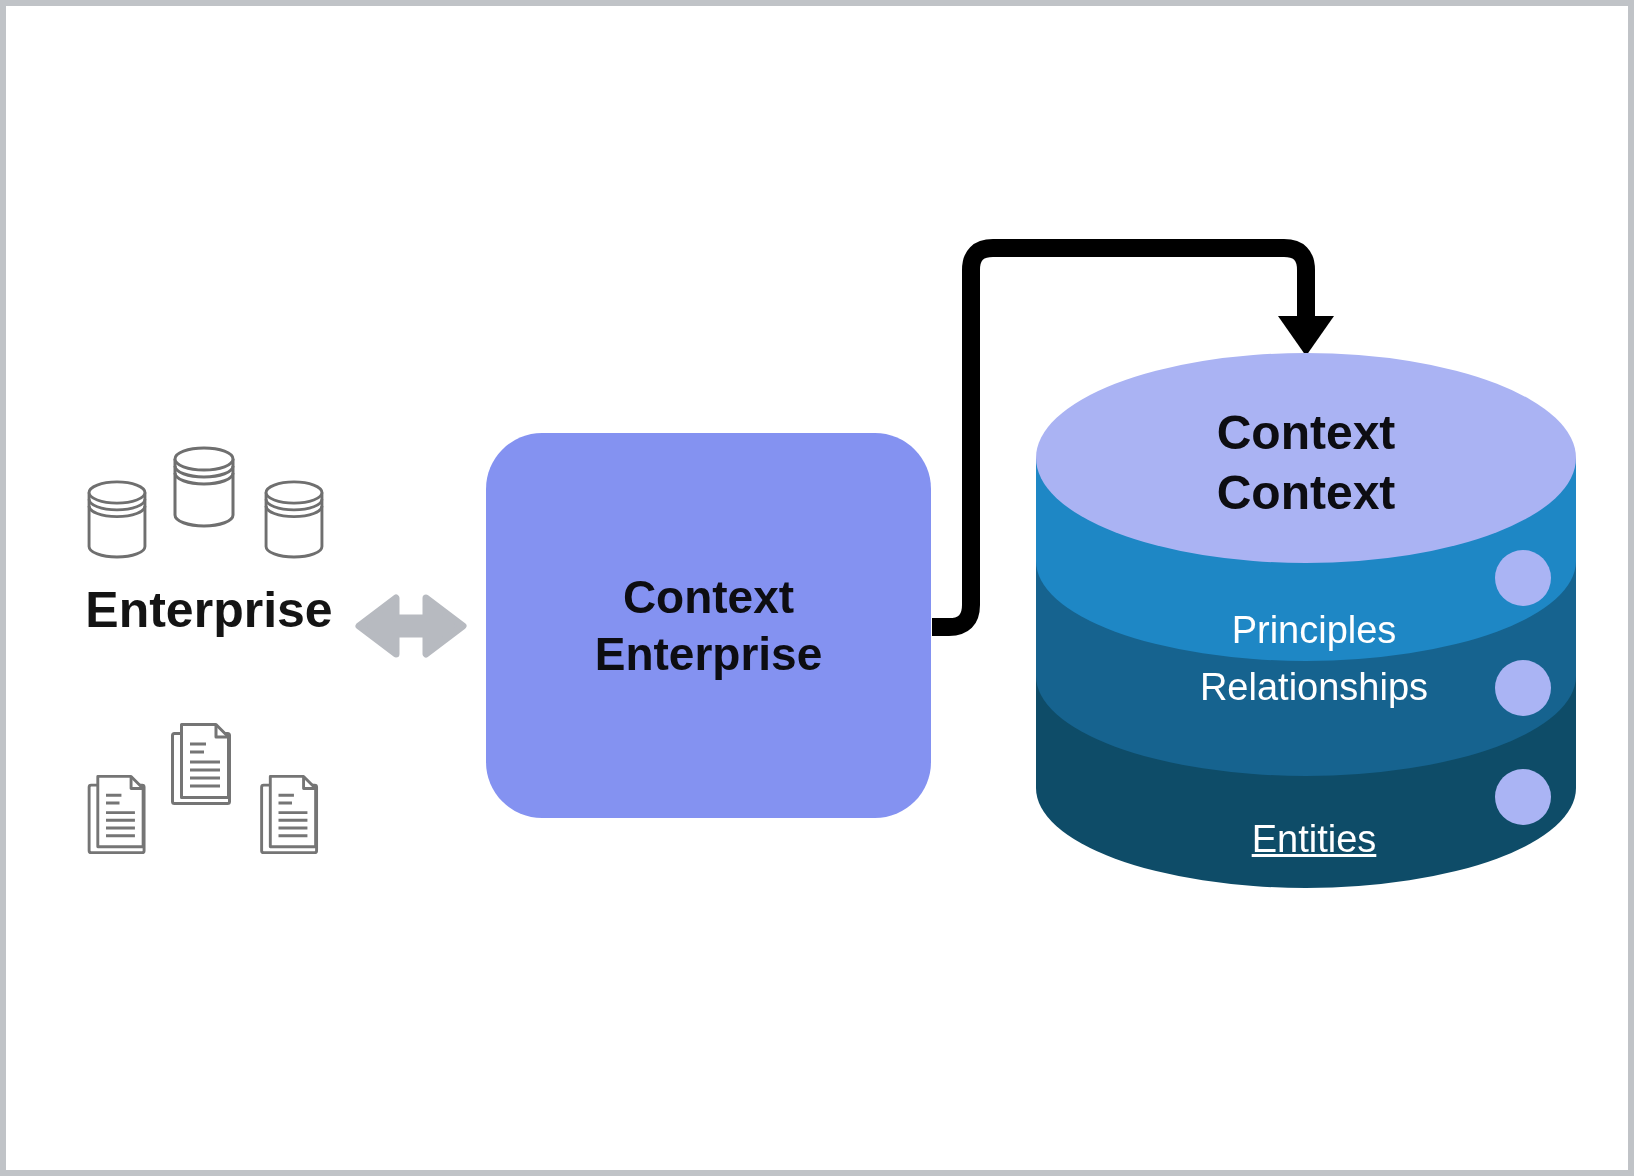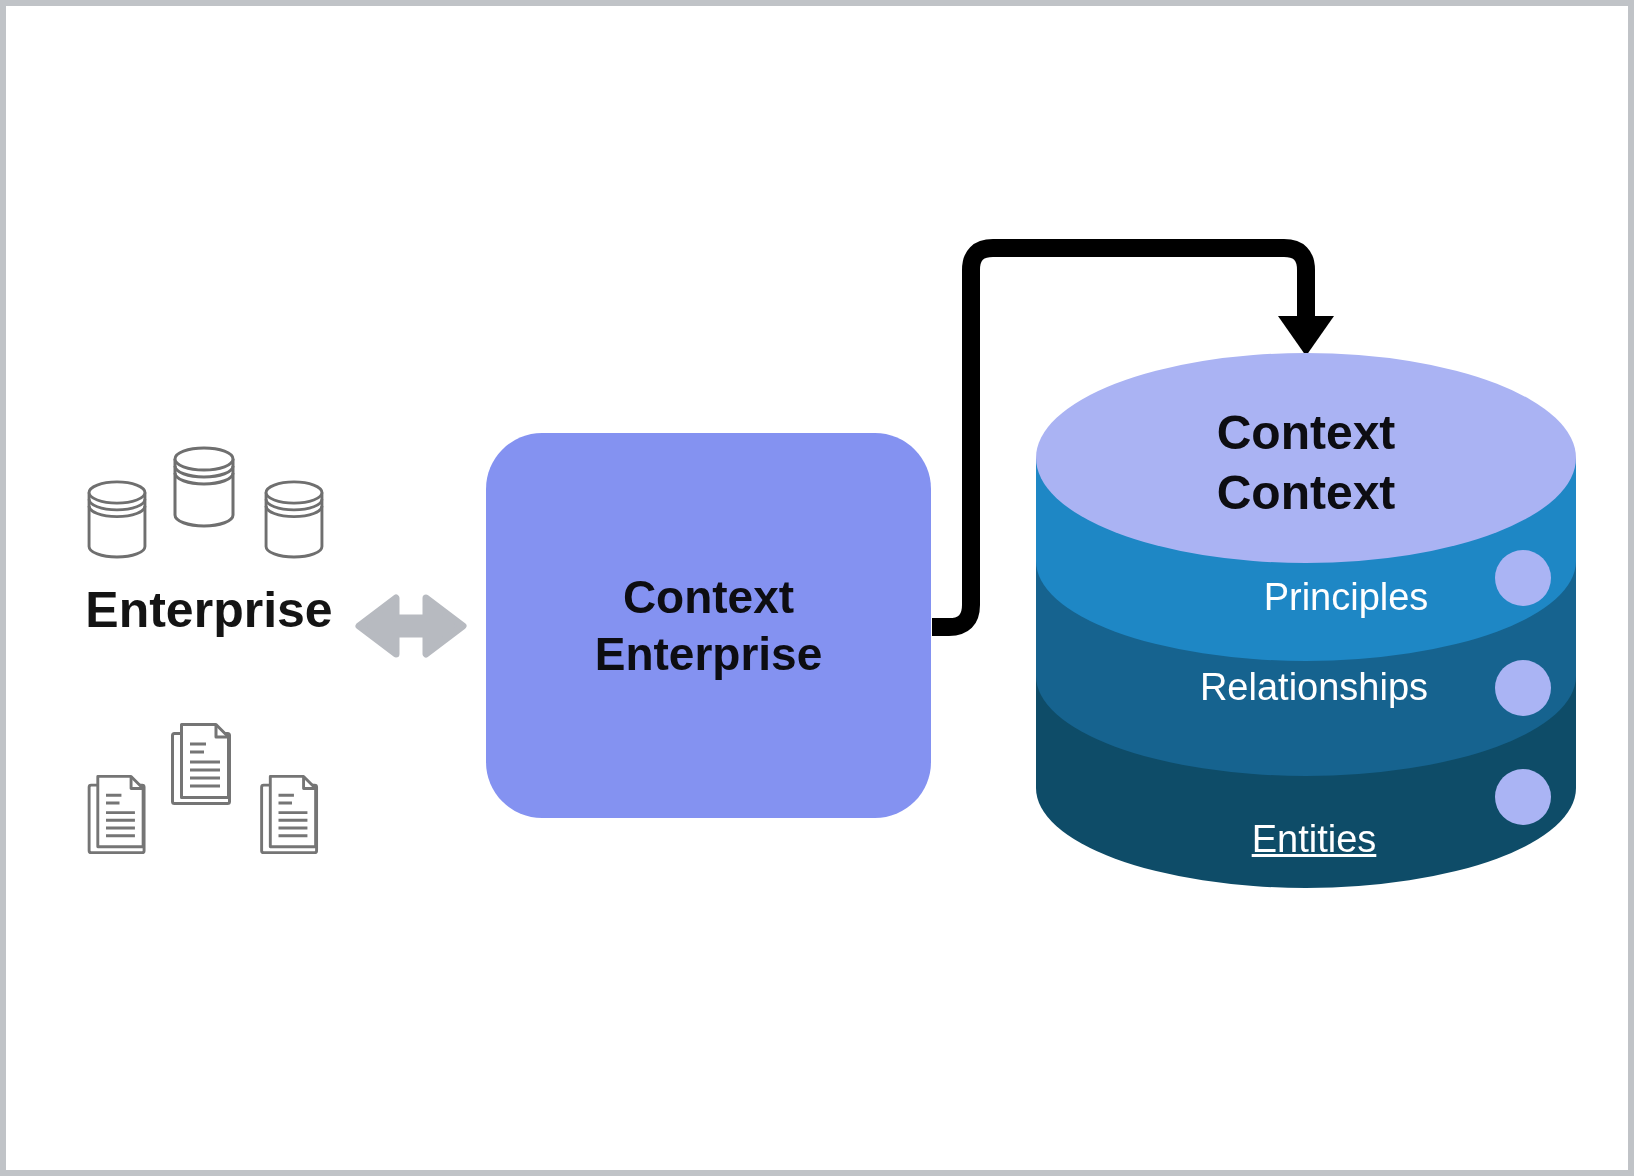--- a/index.html
+++ b/index.html
@@ -30,21 +30,21 @@
   }
   .catalog-title{
     left:1095px;top:397px;width:410px;
     text-align:center;font-weight:bold;font-size:48px;line-height:60px;
     color:#0d0d12;
   }
   .band-label{
     position:absolute;left:1030px;width:556px;
     text-align:center;color:#ffffff;font-size:38px;line-height:40px;font-weight:400;
   }
-  .band-principles{top:571px;margin-left:32px;}
+  .band-principles{top:604px;}
   .band-relationships{top:661px;}
   .band-entities{top:813px;text-decoration:underline;}
 </style>
 </head>
 <body>
 
 <div class="canvas">
 
   <svg class="layer-svg" viewBox="0 0 1622 1164">
     <defs>

